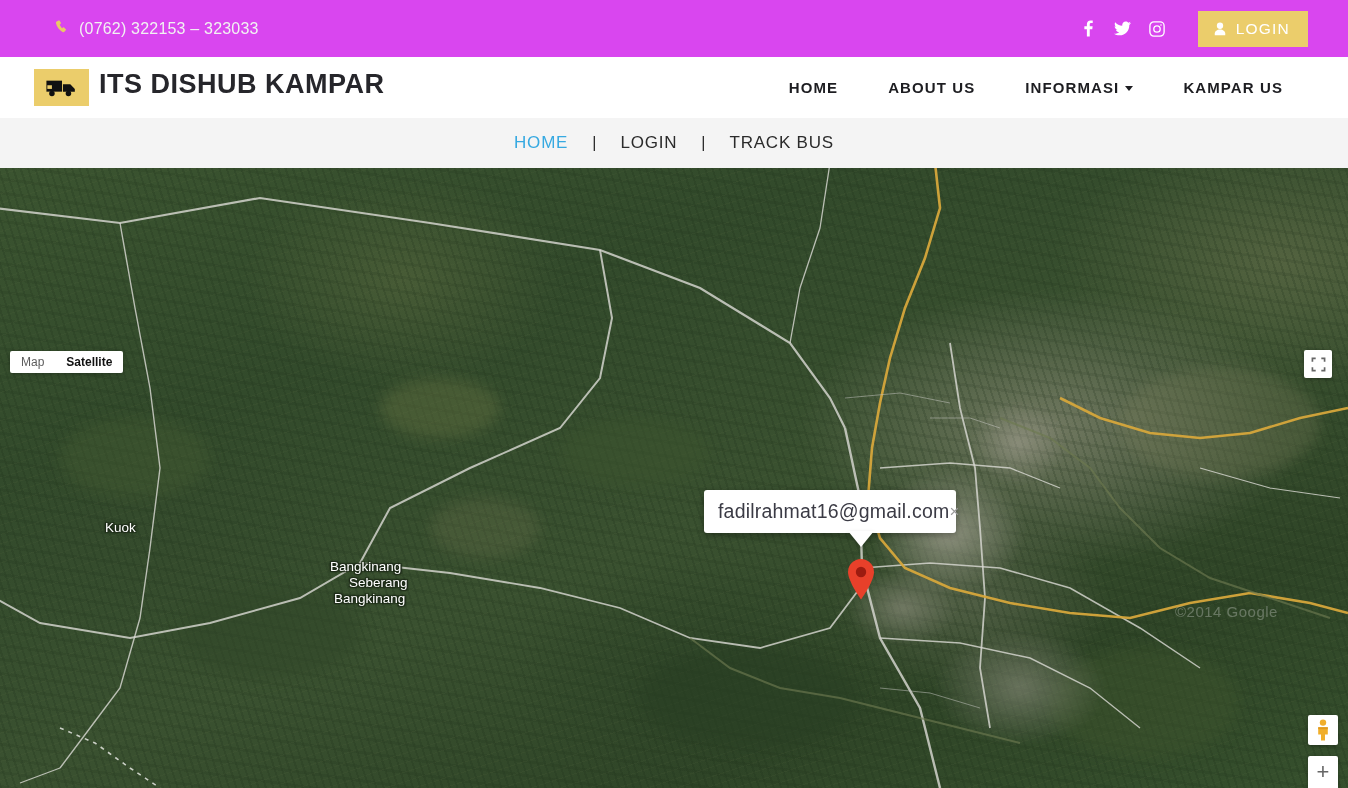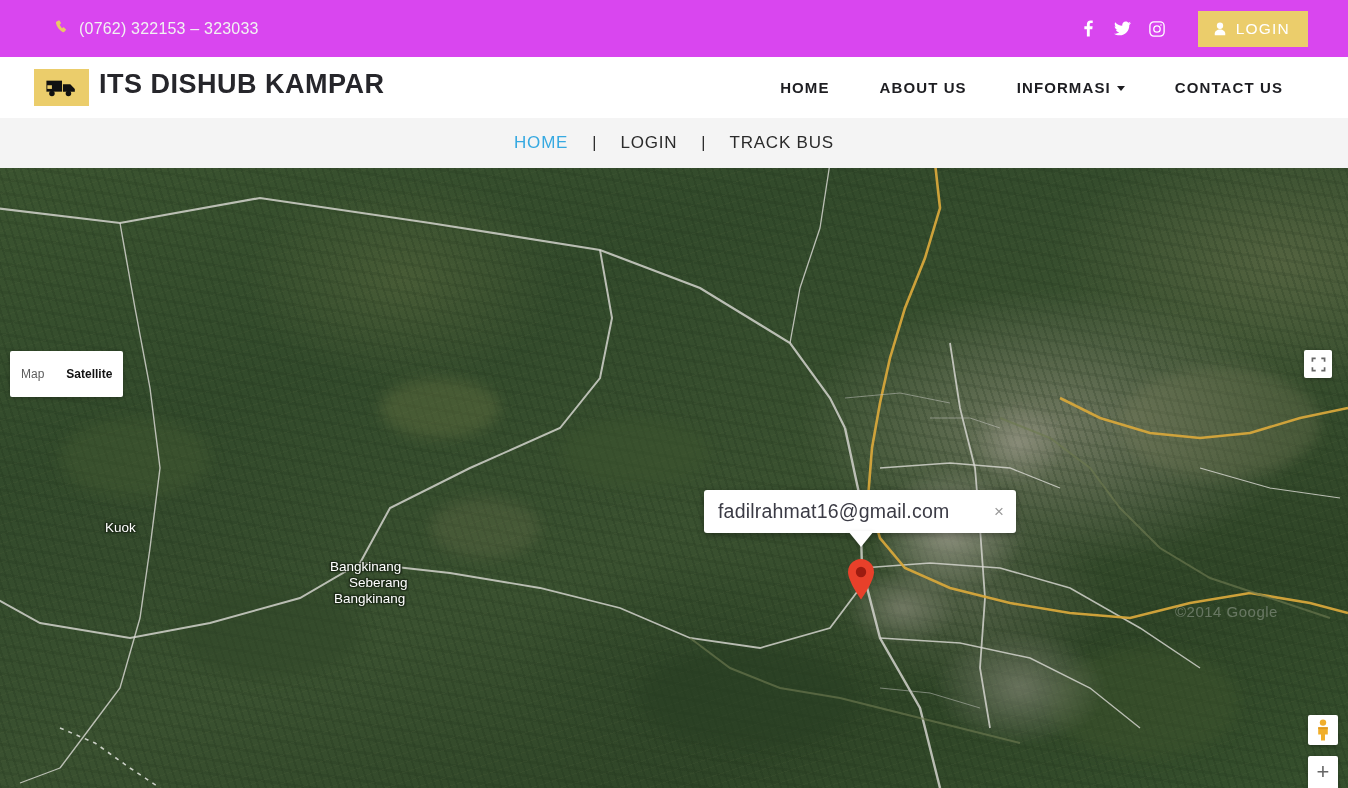--- a/index.html
+++ b/index.html
@@ -135,21 +135,21 @@
     pointer-events:none; font-family:"Liberation Sans", sans-serif;
   }
 
   
   .maptype {
     position:absolute; left:10px; top:183px; display:flex;
     background:#fff; border-radius:2px;
     box-shadow:0 1px 4px rgba(0,0,0,.3); overflow:hidden; z-index:6;
   }
   .maptype div {
-    font-size:12px; padding:16px 11px; cursor:pointer; color:#5d5d5d;
+    font-size:12px; padding:4px 11px; cursor:pointer; color:#5d5d5d;
     font-family:"Liberation Sans", sans-serif; line-height:14px;
   }
   .maptype div.sel { color:#111; font-weight:bold; }
 
   .fullscreen {
     position:absolute; right:16px; top:182px; width:28px; height:28px;
     background:#fff; border-radius:2px; box-shadow:0 1px 4px rgba(0,0,0,.3);
     display:flex; align-items:center; justify-content:center; cursor:pointer; z-index:6;
   }
   .pegman {
@@ -162,21 +162,21 @@
     background:#fff; border-radius:2px 2px 0 0; box-shadow:0 1px 4px rgba(0,0,0,.3);
     display:flex; align-items:center; justify-content:center; cursor:pointer;
     font-size:22px; color:#666; z-index:6; line-height:1;
   }
 
   
   .marker {
     position:absolute; left:847px; top:390px; width:28px; height:42px; z-index:7; cursor:pointer;
   }
   .infowin {
-    position:absolute; left:704px; top:322px; width:312px; height:43px;
+    position:absolute; left:704px; top:322px; width:252px; height:43px;
     background:#fff; border-radius:3px; box-shadow:0 2px 7px rgba(0,0,0,.35);
     display:flex; align-items:center; z-index:8;
   }
   .infowin .iw-text {
     flex:1; font-size:19.5px; color:#3b3b45; padding-left:14px;
     letter-spacing:.2px; white-space:nowrap;
   }
   .infowin .iw-close {
     width:34px; text-align:center; font-size:17px; color:#9a9a9a; cursor:pointer;
     line-height:1;
@@ -248,21 +248,21 @@
         <span>HOME</span>
       </a>
     <a>
         <span>ABOUT US</span>
       </a>
     <a>
         <span>INFORMASI</span>
         <span class="caret"></span>
       </a>
     <a>
-        <span>CONTACT US</span>
+        <span>KAMPAR US</span>
       </a>
   </nav>
 </div>
 
 <div class="crumbbar">
   <a class="ci active">HOME</a>
   <span class="sep">|</span>
   <a class="ci">LOGIN</a>
   <span class="sep">|</span>
   <a class="ci">TRACK BUS</a>

